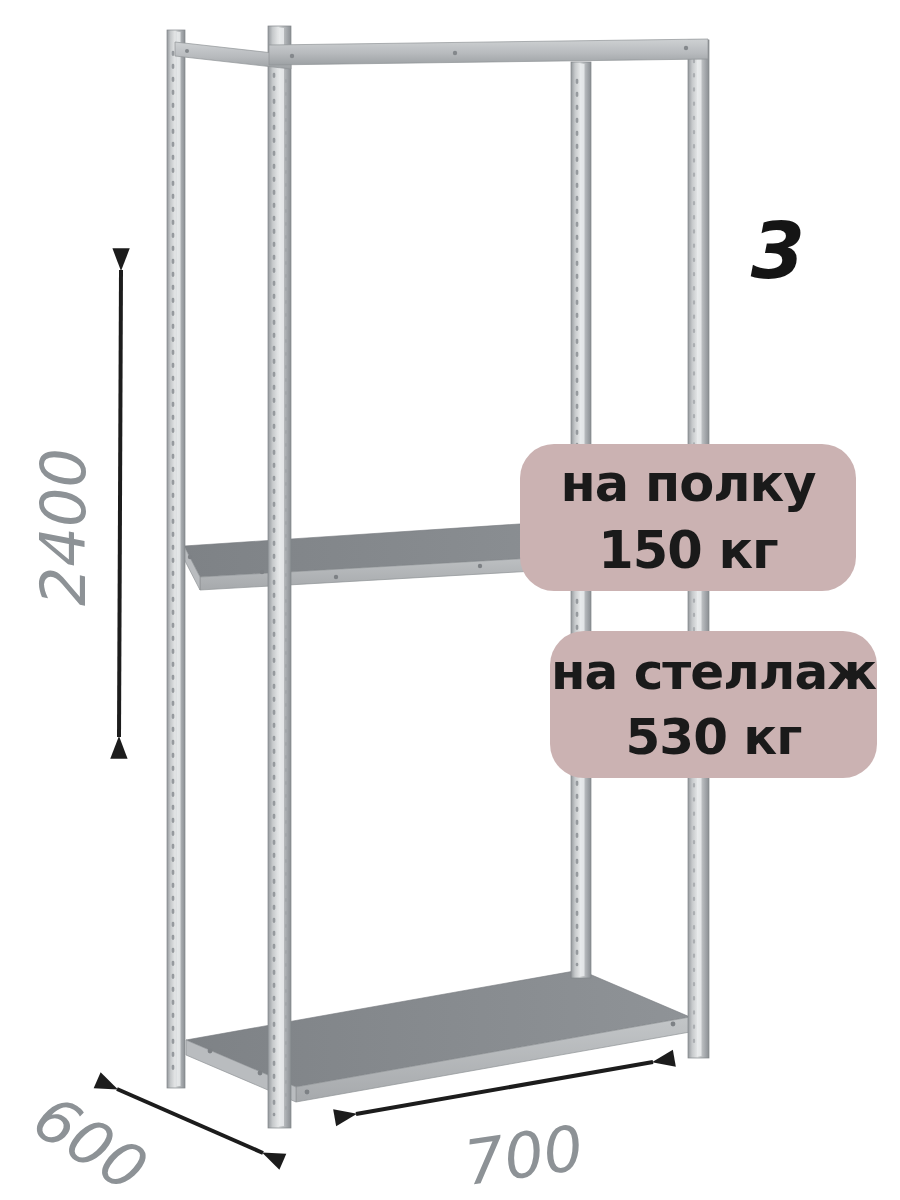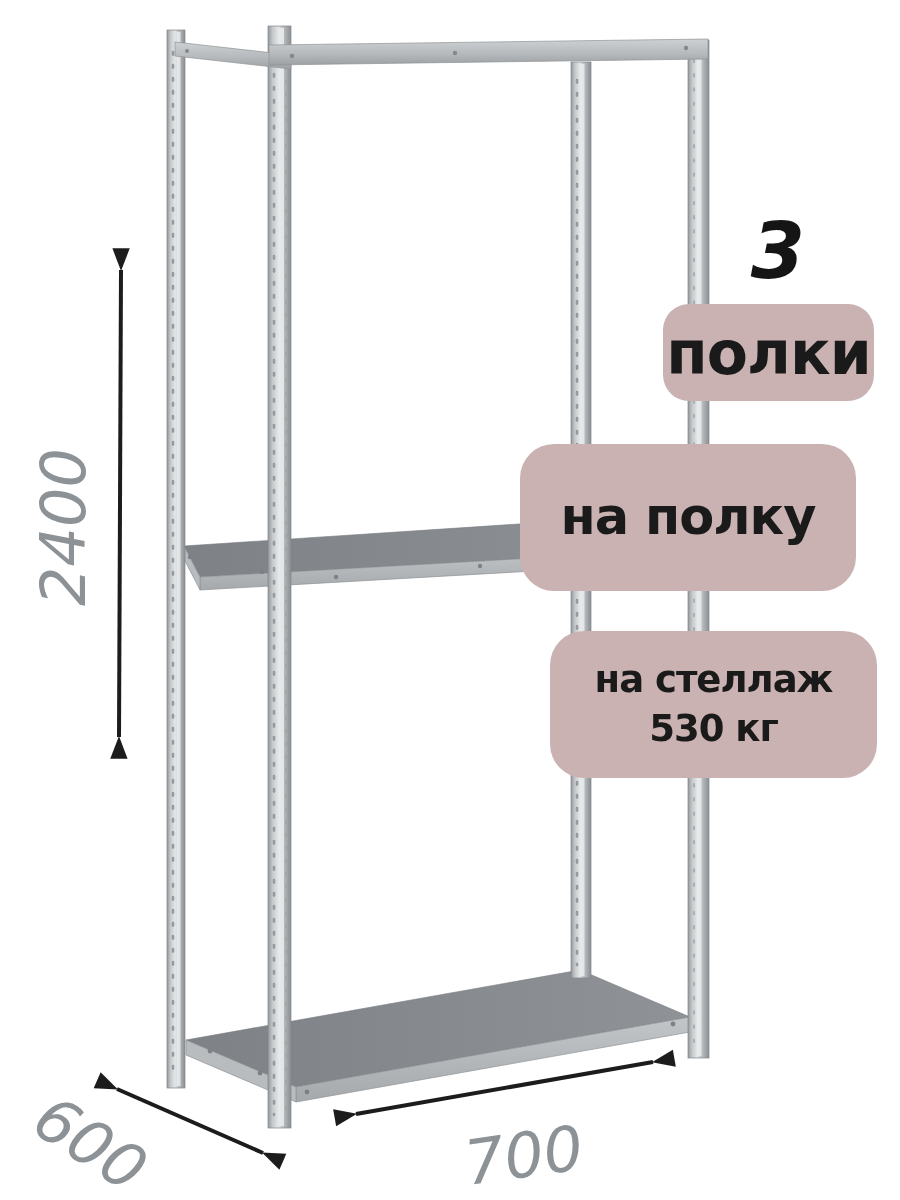--- a/index.html
+++ b/index.html
@@ -20,21 +20,21 @@
     position:absolute;left:728px;top:212px;width:100px;text-align:center;
     font-size:78px;font-weight:700;font-style:italic;color:#151515;line-height:1;
   }
   .badge{
     position:absolute;background:var(--badge-bg,#cbb2b2);color:var(--badge-fg,#1a1a1a);
     font-weight:700;text-align:center;display:flex;flex-direction:column;
     justify-content:center;letter-spacing:-1px;line-height:1.3;
   }
   #badge-shelf-count{left:663px;top:304px;width:211px;height:97px;border-radius:26px;font-size:60px;}
   #badge-per-shelf{left:520px;top:444px;width:336px;height:147px;border-radius:34px;font-size:51px;}
-  #badge-per-rack{left:550px;top:631px;width:327px;height:147px;border-radius:34px;font-size:37px;}
+  #badge-per-rack{left:550px;top:631px;width:327px;height:147px;border-radius:34px;font-size:50px;}
 </style>
 </head>
 <body>
 
 <div id="stage">
 
   <svg id="rack-svg" width="900" height="1200" viewBox="0 0 900 1200">
     <defs>
       <linearGradient id="postGrad" x1="0" y1="0" x2="1" y2="0">
         <stop offset="0" stop-color="#94989c"></stop>
@@ -122,26 +122,24 @@
       <line x1="356" y1="1114" x2="653" y2="1062" marker-start="url(#ah)" marker-end="url(#ah)"></line>
     </g>
   </svg>
 
   <div class="dim-label" id="dim-height-label">2400</div>
   <div class="dim-label" id="dim-depth-label">600</div>
   <div class="dim-label" id="dim-width-label">700</div>
 
   <div id="shelf-count-number">3</div>
 
-  <div class="badge" id="badge-shelf-count">
-    <span>полки</span>
-  </div>
 
   <div class="badge" id="badge-per-shelf">
     <span>на полку</span>
+    <span>150 кг</span>
   </div>
 
   <div class="badge" id="badge-per-rack">
     <span>на стеллаж</span>
     <span>530 кг</span>
   </div>
 
 </div>
 
 </body></html>

